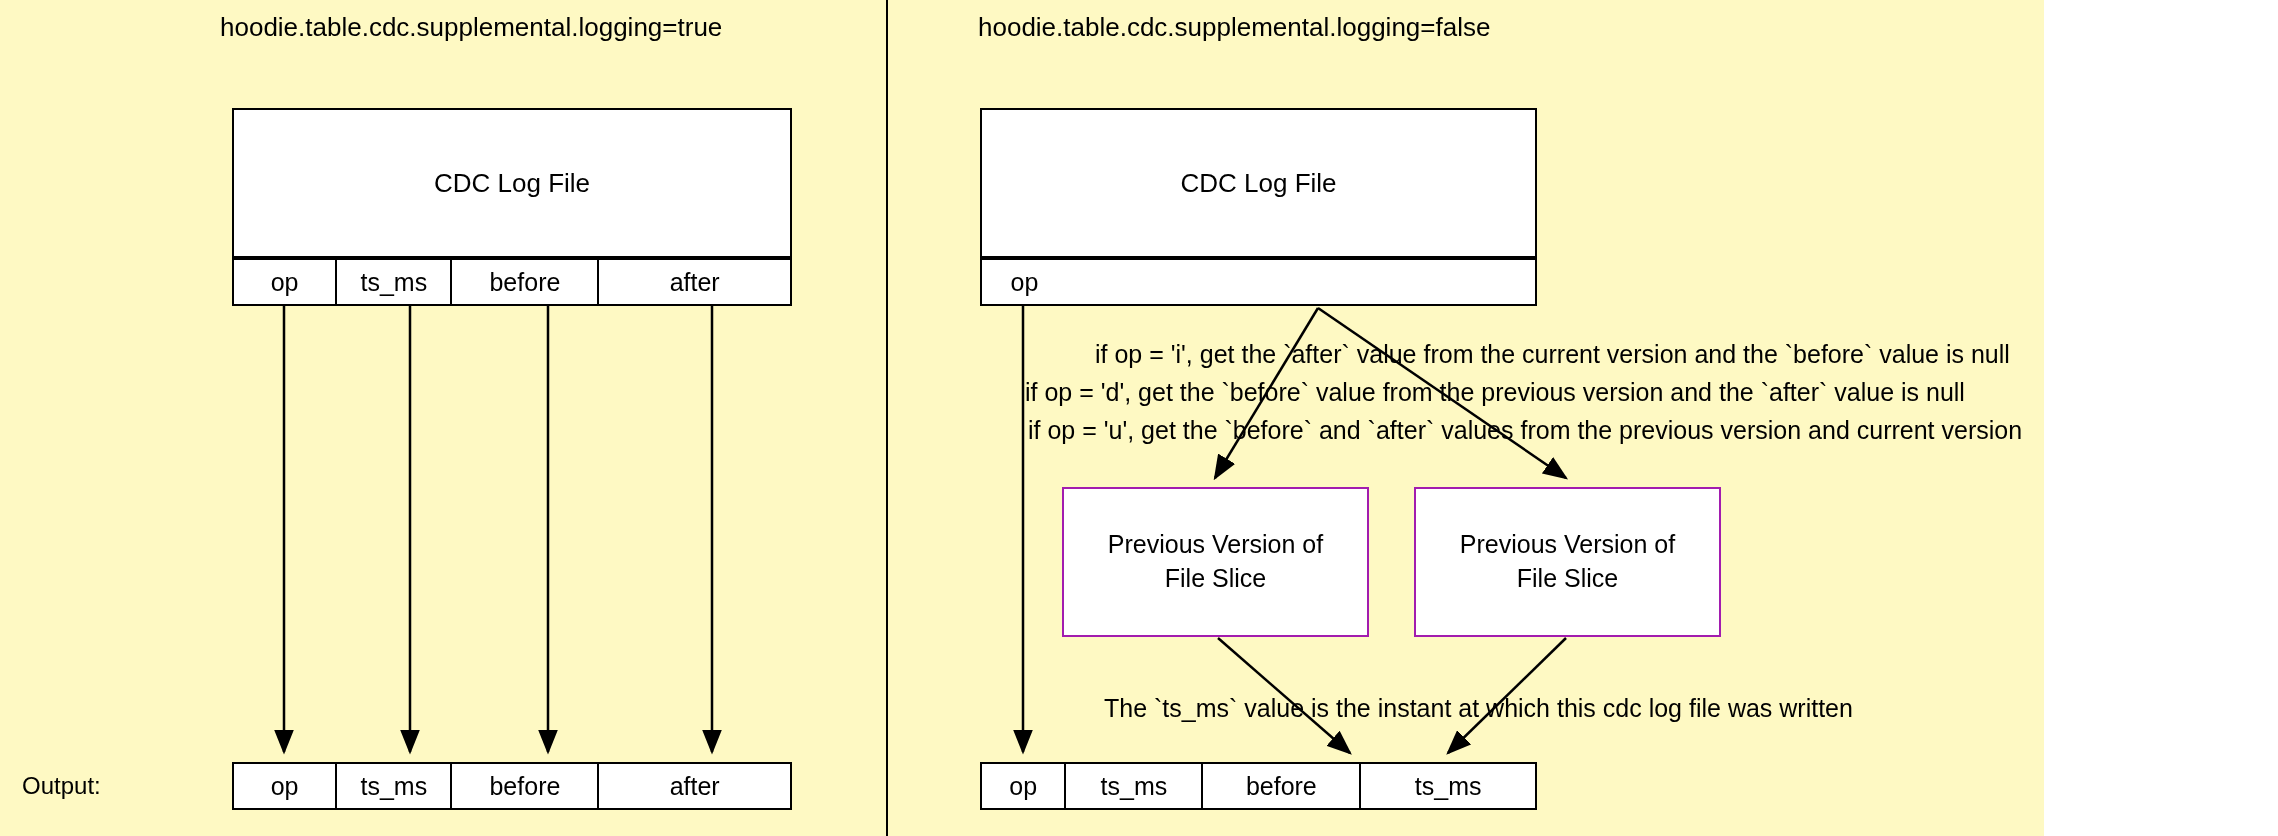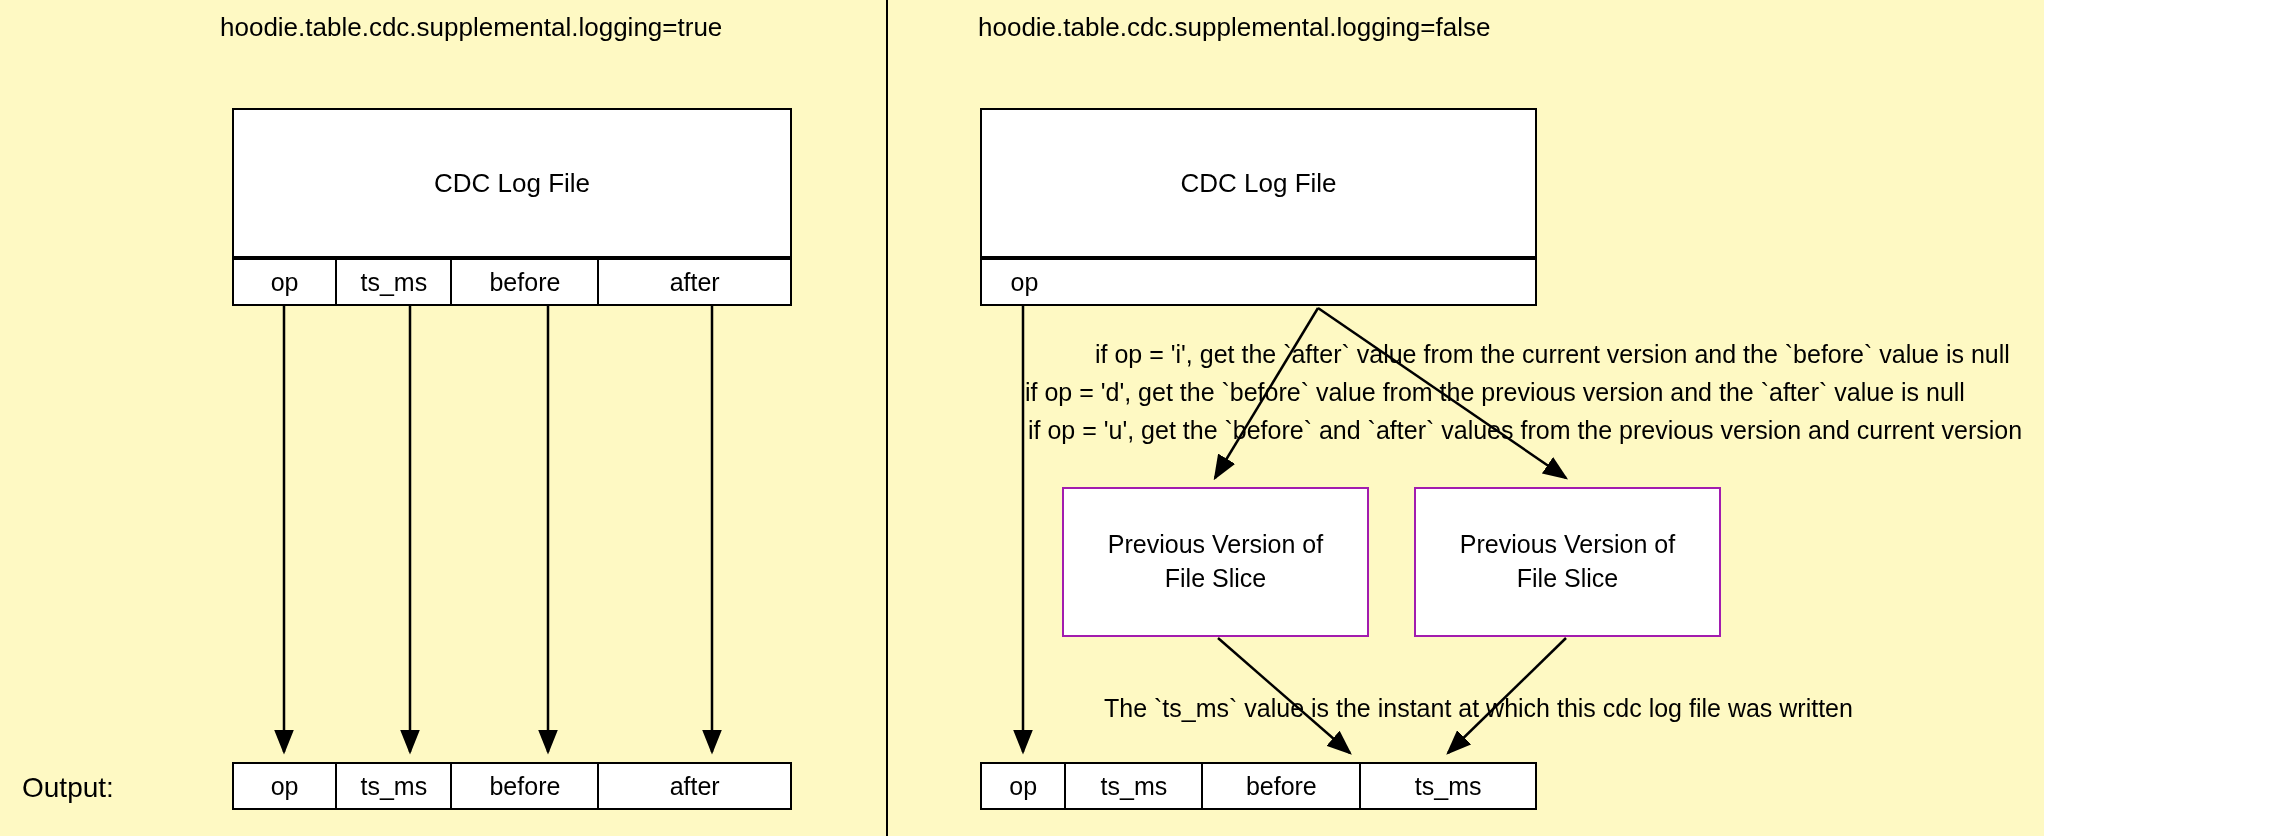--- a/index.html
+++ b/index.html
@@ -28,21 +28,21 @@
   }
   .schema-row .cell:last-child{border-right:none;}
   .vbox{
     position:absolute;box-sizing:border-box;border:2px solid #a21caf;background:#fff;
     display:flex;align-items:center;justify-content:center;text-align:center;
     font-size:25px;line-height:1.35;
   }
   .note{
     position:absolute;font-size:25px;white-space:nowrap;text-align:center;
   }
-  .outlabel{position:absolute;font-size:28px;white-space:nowrap;}
+  .outlabel{position:absolute;font-size:24px;white-space:nowrap;}
   .divider{position:absolute;width:2px;background:#000;}
 </style>
 </head>
 <body>
 
 <div id="stage">
 
   <div class="divider" style="left:886px;top:0;height:836px;"></div>
 
   <div class="panel-title" style="left:220px;top:12px;">hoodie.table.cdc.supplemental.logging=true</div>

